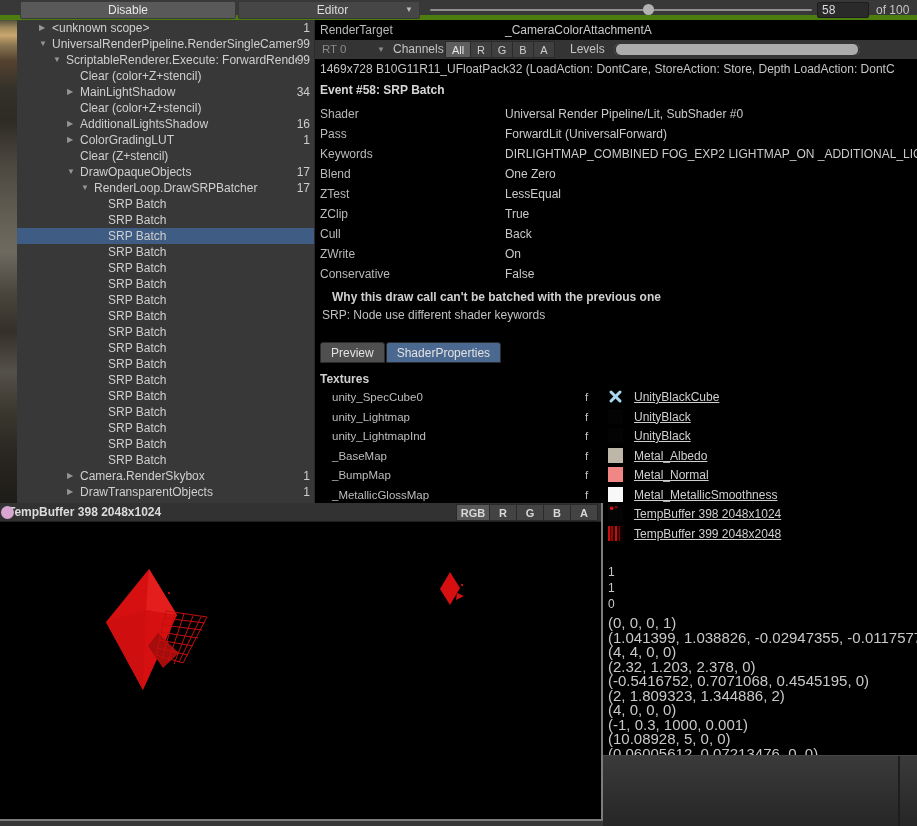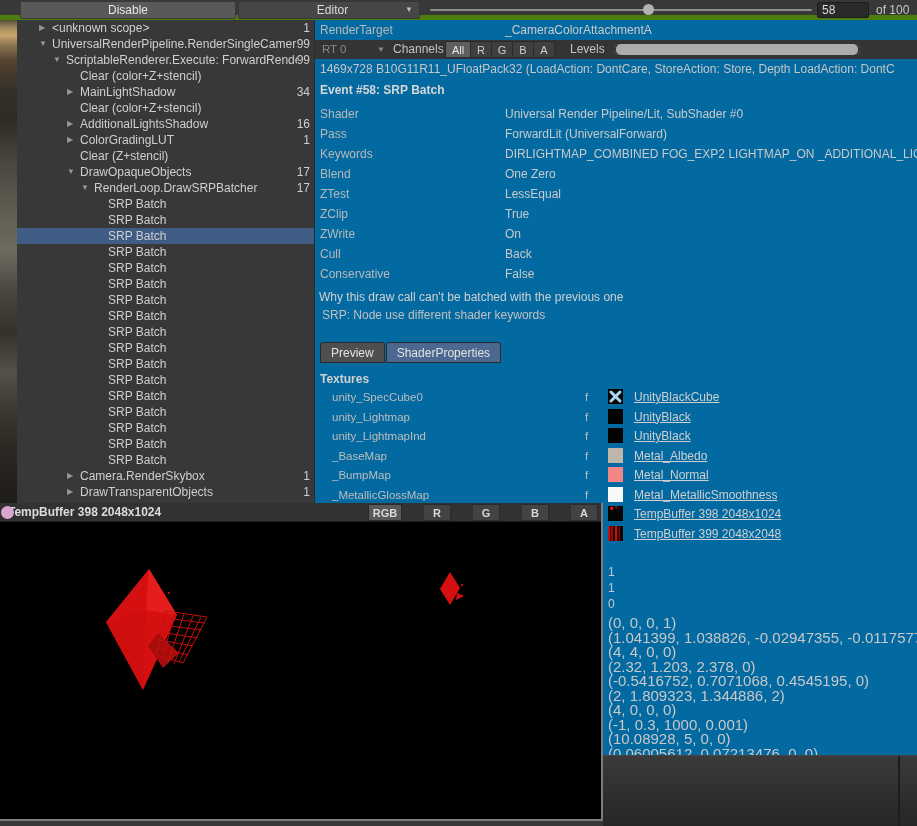--- a/index.html
+++ b/index.html
@@ -25,39 +25,39 @@
   .ev-of{ position:absolute; left:876px; top:3px; font-size:12px; color:#c6c6c6; }
   
   .tree{ position:absolute; left:17px; top:20px; width:298px; height:483px; overflow:hidden; background:#383838; }
   .tree-row{ height:16px; line-height:16px; font-size:12px; color:#cfcfcf; display:flex; white-space:nowrap; }
   .tree-row.sel{ background:#3e5c84; }
   .tree-arrow{ width:13px; flex:none; font-size:8px; color:#969696; text-align:left; line-height:16px; }
   .tree-label{ flex:1; overflow:hidden; }
   .tree-count{ flex:none; padding-right:5px; color:#cdcdcd; }
   .tree-sep{ position:absolute; left:314px; top:20px; width:1px; height:483px; background:#2b2b2b; }
   
-  .details{ position:absolute; left:315px; top:20px; width:602px; height:740px; background:#0369a1; overflow:hidden; z-index:1; font-size:12px; }
+  .details{ position:absolute; left:315px; top:20px; width:602px; height:740px; background:#000000; overflow:hidden; z-index:1; font-size:12px; }
   .d-row1{ position:absolute; top:2px; left:0; width:100%; height:16px; line-height:16px; }
   .d-label{ position:absolute; left:5px; color:#b9b9b9; }
   .d-value{ position:absolute; left:190px; color:#cacaca; white-space:nowrap; }
   .rt-row{ position:absolute; top:20px; left:0; width:100%; height:19px; background:#343434; }
   .rt-name{ position:absolute; left:7px; top:0; font-size:11.5px; line-height:19px; color:#8a8a8a; }
   .rt-caret{ position:absolute; left:62px; top:0; font-size:8px; line-height:19px; color:#8a8a8a; }
   .rt-channels{ position:absolute; left:78px; top:0; line-height:19px; color:#c4c4c4; }
   .ch-btns{ position:absolute; left:130px; top:1px; display:flex; }
   .ch-btn{ height:17px; line-height:17px; text-align:center; font-size:11px; color:#cfcfcf; background:#3f3f3f; border:1px solid #2a2a2a; border-left:none; width:21px; }
   .ch-btn:first-child{ border-left:1px solid #2a2a2a; width:26px; }
   .ch-btn.on{ background:#5e5e5e; color:#e8e8e8; }
   .levels-label{ position:absolute; left:255px; top:0; line-height:19px; color:#c4c4c4; }
   .levels-bar{ position:absolute; left:299px; top:4px; width:246px; height:11px; background:#acacac; border-radius:5px; box-shadow:inset 2px 0 0 #343434, inset -2px 0 0 #343434; }
   .buffer-info{ position:absolute; top:42px; left:5px; width:600px; color:#c6c6c6; white-space:nowrap; overflow:hidden; }
   .event-title{ position:absolute; top:63px; left:5px; font-weight:bold; color:#d6d6d6; }
   .detail-rows{ position:absolute; top:84px; left:0; width:100%; }
   .detail-row{ position:relative; height:20px; line-height:20px; }
-  .note-title{ position:absolute; top:270px; left:4px; font-weight:normal; color:#d0d0d0; }
+  .note-title{ position:absolute; top:270px; left:17px; font-weight:bold; color:#d0d0d0; }
   .note-body{ position:absolute; top:288px; left:7px; color:#c0c0c0; }
   .tabs{ position:absolute; top:322px; left:5px; display:flex; }
   .tab{ height:21px; line-height:20px; padding:0 10px; font-size:12px; color:#e2e2e2; background:#4f4f4f; border:1px solid #2b2b2b; border-radius:3px 3px 0 0; margin-right:1px; }
   .tab.on{ background:#4a6890; }
   .tex-header{ position:absolute; top:352px; left:5px; font-weight:bold; color:#d0d0d0; }
   .tex-rows{ position:absolute; top:368px; left:0; width:100%; }
   .tex-row{ position:relative; height:19.5px;text-align:center; }
   .tex-name{ position:absolute; left:17px; top:3px; font-size:11.5px; color:#bdbdbd; }
   .tex-f{ position:absolute; left:270px; top:3px; font-size:11.5px; color:#bdbdbd; }
   .tex-swatch{ position:absolute; left:293px; top:1px; width:15px; height:15px; }
@@ -74,21 +74,21 @@
   .sw-t399{ background:linear-gradient(90deg,#c21111 0 2px,#3d0000 2px 3px,#a80000 3px 5px,#1d0000 5px 7px,#c21111 7px 9px,#2e0000 9px 11px,#8a0000 11px 12px,#100000 12px 15px); }
   .floats{ position:absolute; top:544px; left:293px; }
   .float-line{ height:16px; line-height:16px; color:#c8c8c8; }
   .vectors{ position:absolute; top:596px; left:293px; }
   .vec-line{ height:14.5px; line-height:14.5px; font-size:15px; color:#c8c8c8; white-space:nowrap; }
   
   .preview{ position:absolute; left:0; top:503px; width:603px; height:318px; z-index:5; border-right:2px solid #7c7c7c; border-bottom:2px solid #7c7c7c; background:#000; }
   .pv-header{ position:relative; width:100%; height:19px; background:#323232; border-bottom:1px solid #1f1f1f; }
   .pv-title{ position:absolute; left:8px; top:0; line-height:19px; font-size:12px; font-weight:600; color:#dcdcdc; white-space:nowrap; }
   .pv-dot{ position:absolute; left:1px; top:3px; width:13px; height:13px; border-radius:50%; background:#d9a6d2; z-index:2; }
-  .pv-btns{ position:absolute; right:3px; top:1px; display:flex;gap:22px; }
+  .pv-btns{ position:absolute; right:3px; top:1px; display:flex; }
   .pv-btn{ height:17px; line-height:17px; text-align:center; font-size:11px; font-weight:bold; color:#d8d8d8; background:#434343; border:1px solid #2a2a2a; border-left:none; width:27px; }
   .pv-btn:first-child{ border-left:1px solid #2a2a2a; width:34px; }
   .pv-btn.on{ background:#585858; }
   .pv-canvas{ position:relative; width:100%; height:296px; background:#000; }
   
   .br-area{ position:absolute; left:603px; top:755px; width:314px; height:71px; z-index:6; background:linear-gradient(180deg,#3a3a3a,#262626); border-top:1px solid #454545; }
   .br-vline{ position:absolute; left:295px; top:0; width:2px; height:71px; background:#1d1d1d; }
 </style>
 </head>
 <body>
@@ -303,26 +303,26 @@
         </div>
         <div class="detail-row">
           <span class="d-label">ZTest</span>
           <span class="d-value">LessEqual</span>
         </div>
         <div class="detail-row">
           <span class="d-label">ZClip</span>
           <span class="d-value">True</span>
         </div>
         <div class="detail-row">
+          <span class="d-label">Cull</span>
+          <span class="d-value">Back</span>
+        </div>
+        <div class="detail-row">
           <span class="d-label">ZWrite</span>
           <span class="d-value">On</span>
-        </div>
-        <div class="detail-row">
-          <span class="d-label">Cull</span>
-          <span class="d-value">Back</span>
         </div>
         <div class="detail-row">
           <span class="d-label">Conservative</span>
           <span class="d-value">False</span>
         </div>
       </div>
     <div class="note-title">Why this draw call can't be batched with the previous one</div>
     <div class="note-body">SRP: Node use different shader keywords</div>
     <div class="tabs">
         <div class="tab">Preview</div>

